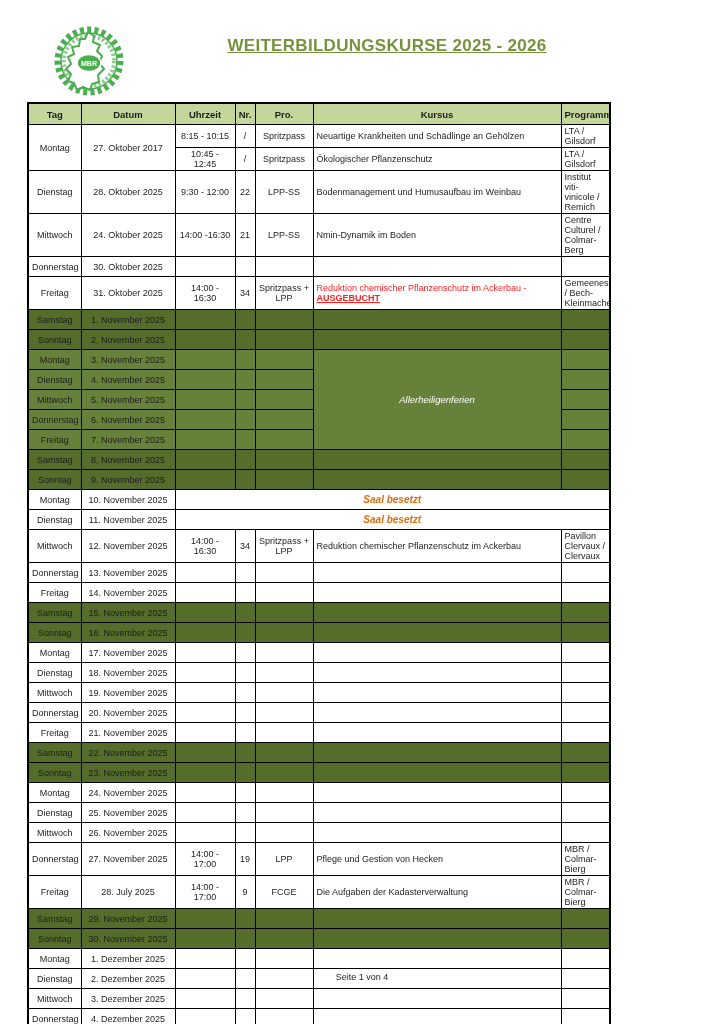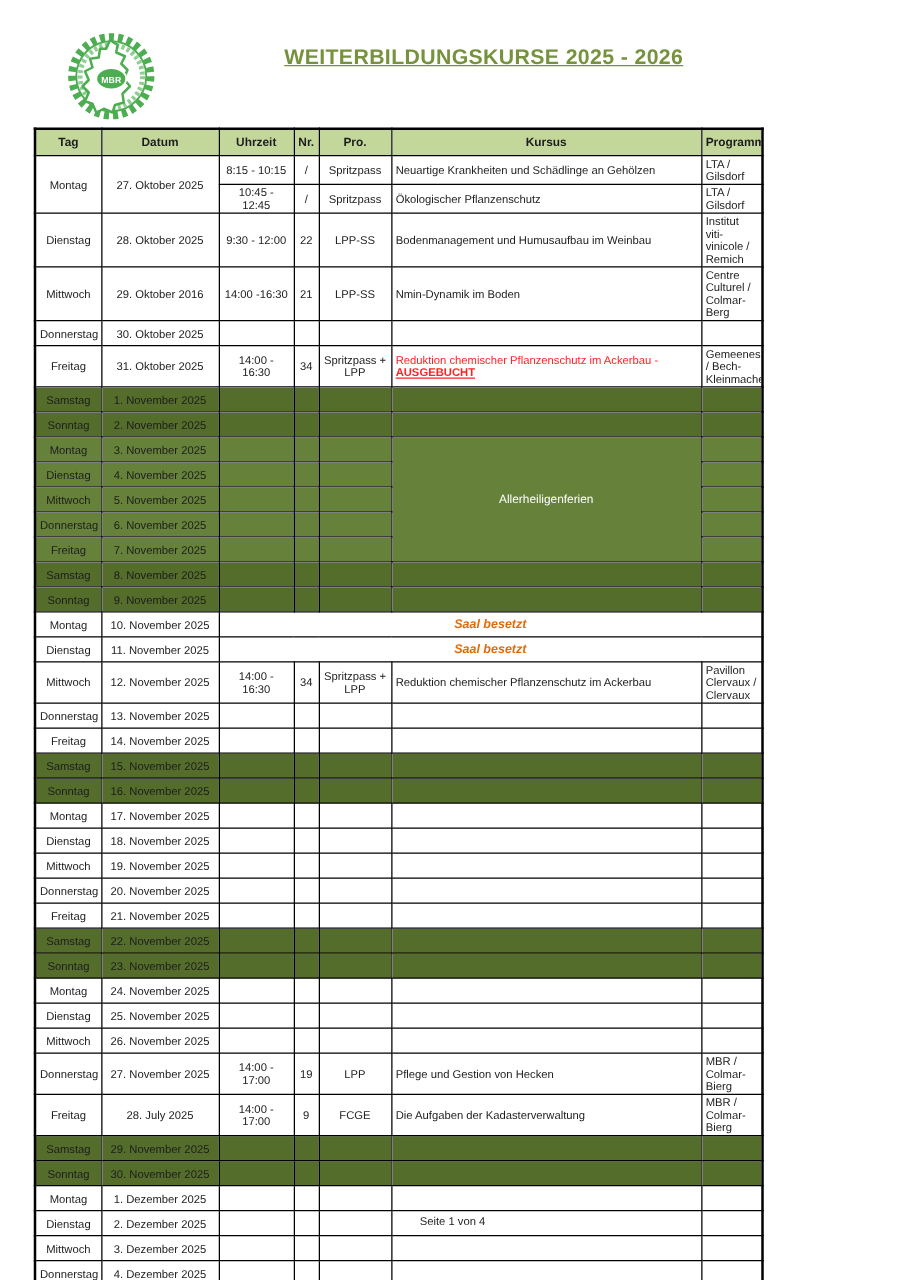--- a/index.html
+++ b/index.html
@@ -35,21 +35,21 @@
   }
   .schedule th.th-left{text-align:left;}
   td.c{text-align:center;}
   td.l{text-align:left;}
   tr.h-normal{height:20px;}
   tr.h-tall{height:25px;}
   tr.h-sub{height:22px;}
   tr.weekend td{background:var(--weekend-bg);}
   tr.holiday td{background:var(--holiday-bg);}
   td.merged-holiday{
-    color:#ffffff;text-align:center;font-size:9.5px;
+    color:#ffffff;font-style:italic;text-align:center;font-size:9.5px;
   }
   td.saal{
     color:var(--saal-orange);font-weight:bold;font-style:italic;
     text-align:center;font-size:10px;
   }
   .red{color:var(--alert-red);}
   .alert2{font-weight:bold;text-decoration:underline;}
 
   .footer{
     position:absolute;left:0;right:0;top:972px;text-align:center;
@@ -97,21 +97,21 @@
         <th>Uhrzeit</th>
         <th>Nr.</th>
         <th>Pro.</th>
         <th>Kursus</th>
         <th class="th-left">Programm</th>
       </tr>
     </thead>
     <tbody id="schedule-body">
         <tr class="h-sub">
           <td class="c" rowspan="2">Montag</td>
-          <td class="c" rowspan="2">27. Oktober 2025</td>
+          <td class="c" rowspan="2">27. Oktober 2017</td>
           <td class="c">8:15 - 10:15</td>
           <td class="c">/</td>
           <td class="c">Spritzpass</td>
           <td class="l">Neuartige Krankheiten und Schädlinge an Gehölzen</td>
           <td class="l">LTA / Gilsdorf</td>
         </tr>
         <tr class="h-sub">
           <td class="c">10:45 - 12:45</td>
           <td class="c">/</td>
           <td class="c">Spritzpass</td>
@@ -122,21 +122,21 @@
           <td class="c">Dienstag</td>
           <td class="c">28. Oktober 2025</td>
           <td class="c">9:30 - 12:00</td>
           <td class="c">22</td>
           <td class="c">LPP-SS</td>
           <td class="l">Bodenmanagement und Humusaufbau im Weinbau</td>
           <td class="l">Institut viti-vinicole / Remich</td>
         </tr>
         <tr class="h-normal">
           <td class="c">Mittwoch</td>
-          <td class="c">29. Oktober 2016</td>
+          <td class="c">24. Oktober 2025</td>
           <td class="c">14:00 -16:30</td>
           <td class="c">21</td>
           <td class="c">LPP-SS</td>
           <td class="l">Nmin-Dynamik im Boden</td>
           <td class="l">Centre Culturel / Colmar-Berg</td>
         </tr>
         <tr class="h-normal">
           <td class="c">Donnerstag</td>
           <td class="c">30. Oktober 2025</td>
           <td class="c"></td>

